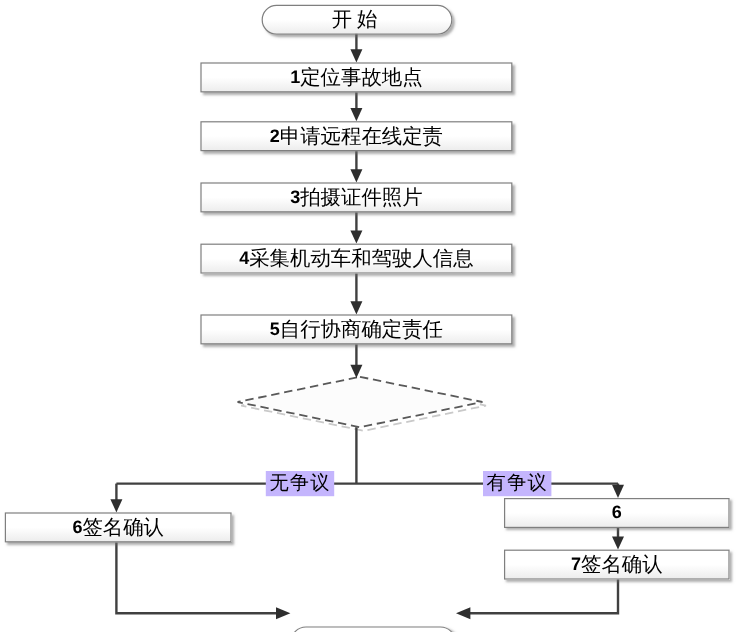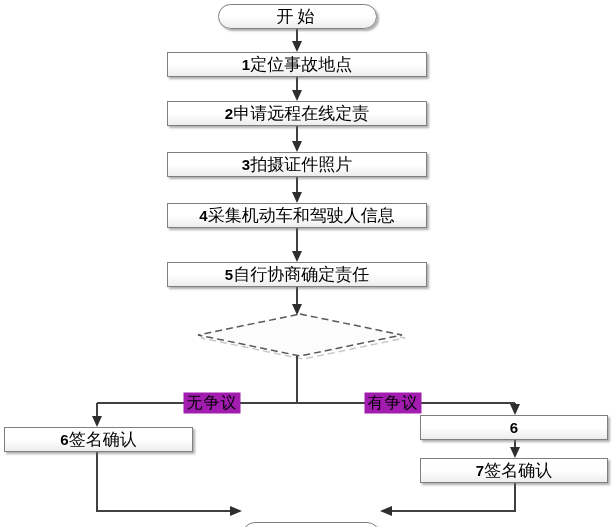--- a/index.html
+++ b/index.html
@@ -17,21 +17,21 @@
     font-size:17px;line-height:1;white-space:nowrap;
   }
   .terminal{border-radius:13px;letter-spacing:4px;}
   .num{font-family:"Liberation Sans","DejaVu Sans",sans-serif;font-weight:700;font-size:15px;}
   .decision-text{
     position:absolute;transform:translate(-50%,-50%);
     font-size:17px;letter-spacing:1px;white-space:nowrap;
   }
   .edge-label{
     position:absolute;transform:translate(-50%,-50%);
-    background:#a21caf;padding:0 3px;font-size:16px;letter-spacing:1px;white-space:nowrap;
+    background:#c4b5fd;padding:0 3px;font-size:16px;letter-spacing:1px;white-space:nowrap;margin-left:38px;
   }
 </style>
 </head>
 <body>
 
 <div class="canvas">
 
   <svg class="wires" viewBox="0 0 614 527">
 
     <polygon points="303,317 405,338 303,359 201,338" fill="none" stroke="#c9c9c9" stroke-width="1.5" stroke-dasharray="7,4"></polygon>

